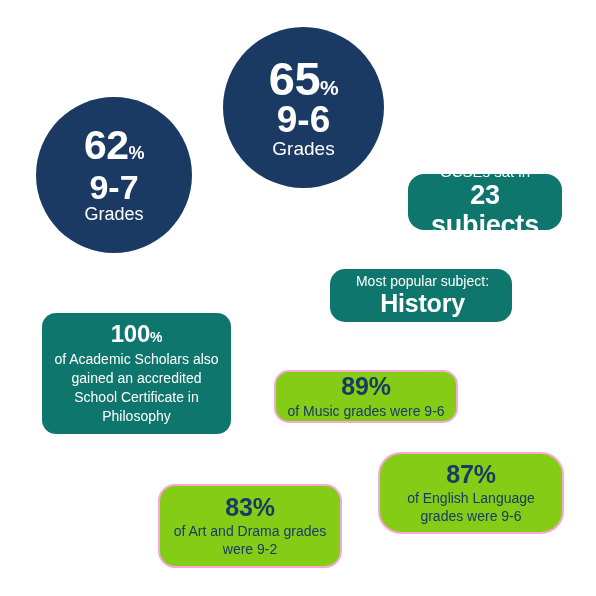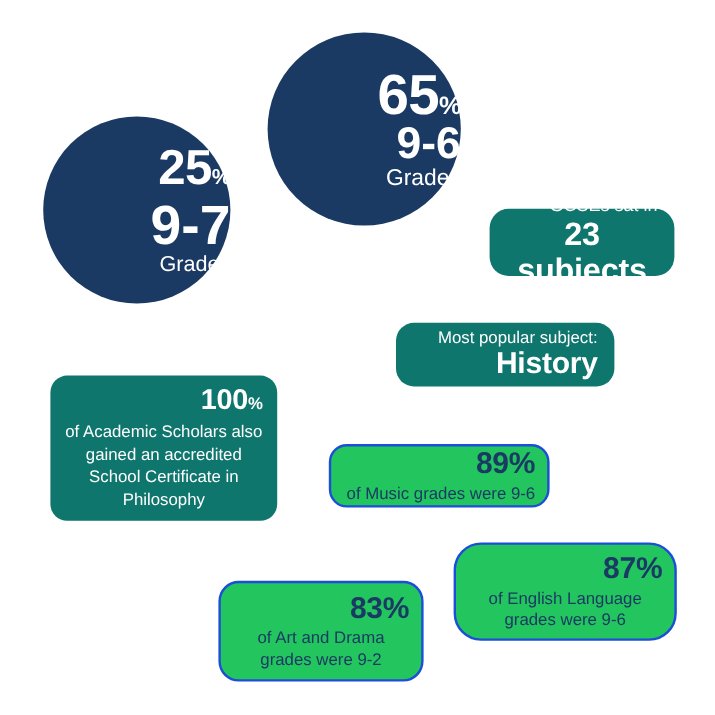--- a/index.html
+++ b/index.html
@@ -19,21 +19,21 @@
     background: #ffffff;
     overflow: hidden;
   }
 
   
   .node {
     position: absolute;
     box-sizing: border-box;
     display: flex;
     flex-direction: column;
-    align-items: flex-end;
+    align-items: center;
     justify-content: center;
     text-align: center;
   }
 
   
   .circle {
     border-radius: 50%;
     background: #1B3A63;
     color: #ffffff;
   }
@@ -66,21 +66,21 @@
   #circle-65 .stat-range { font-size: 37px; margin-top: 2px; }
   #circle-65 .stat-sub { font-size: 19px; margin-top: 1px; }
 
   
   #circle-41 {
     left: 36px; top: 97px;
     width: 156px; height: 156px;
   }
   #circle-41 .stat-pct { font-size: 41px; }
   #circle-41 .pct-sign { font-size: 18px; }
-  #circle-41 .stat-range { font-size: 46px; margin-top: 6px; }
+  #circle-41 .stat-range { font-size: 34px; margin-top: 6px; }
   #circle-41 .stat-sub { font-size: 18px; margin-top: 1px; }
 
   
   .box-filled {
     background: #0f766e;
     color: #ffffff;
     border-radius: 16px;
     padding: 8px 14px;
   }
   .box-filled .lead {
@@ -126,23 +126,23 @@
   }
   #box-scholars .body {
     font-size: 14px;
     font-weight: 400;
     line-height: 1.36;
     margin-top: 3px;
   }
 
   
   .box-outline {
-    background: #22c55e;
+    background: #84cc16;
     color: #1B3A63;
-    border: 2px solid #1d4ed8;
+    border: 2px solid #f9a8d4;
     border-radius: 15px;
     padding: 6px 10px;
   }
   .box-outline .pct {
     font-size: 25px;
     font-weight: 700;
     line-height: 1.1;
     letter-spacing: -0.2px;
   }
   .box-outline .desc {
@@ -156,38 +156,37 @@
     left: 274px; top: 370px;
     width: 184px; height: 53px;
   }
   #box-english {
     left: 378px; top: 452px;
     width: 186px; height: 82px;
     border-radius: 23px;
   }
   #box-art {
     left: 158px; top: 484px;
-    width: 171px; height: 84px;
+    width: 184px; height: 84px;
     border-radius: 17px;
-    margin-left: 24px;
   }
 </style>
 </head>
 <body>
 
 <div id="infographic">
 
   <div class="node circle" id="circle-65">
     <div class="stat-pct"><span>65</span><span class="pct-sign">%</span></div>
     <div class="stat-range">9-6</div>
     <div class="stat-sub">Grades</div>
   </div>
 
   <div class="node circle" id="circle-41">
-    <div class="stat-pct"><span>25</span><span class="pct-sign">%</span></div>
+    <div class="stat-pct"><span>62</span><span class="pct-sign">%</span></div>
     <div class="stat-range">9-7</div>
     <div class="stat-sub">Grades</div>
   </div>
 
   <div class="node box-filled" id="box-gcses">
     <div class="lead">GCSEs sat in</div>
     <div class="headline">23 subjects</div>
   </div>
 
   <div class="node box-filled" id="box-history">

